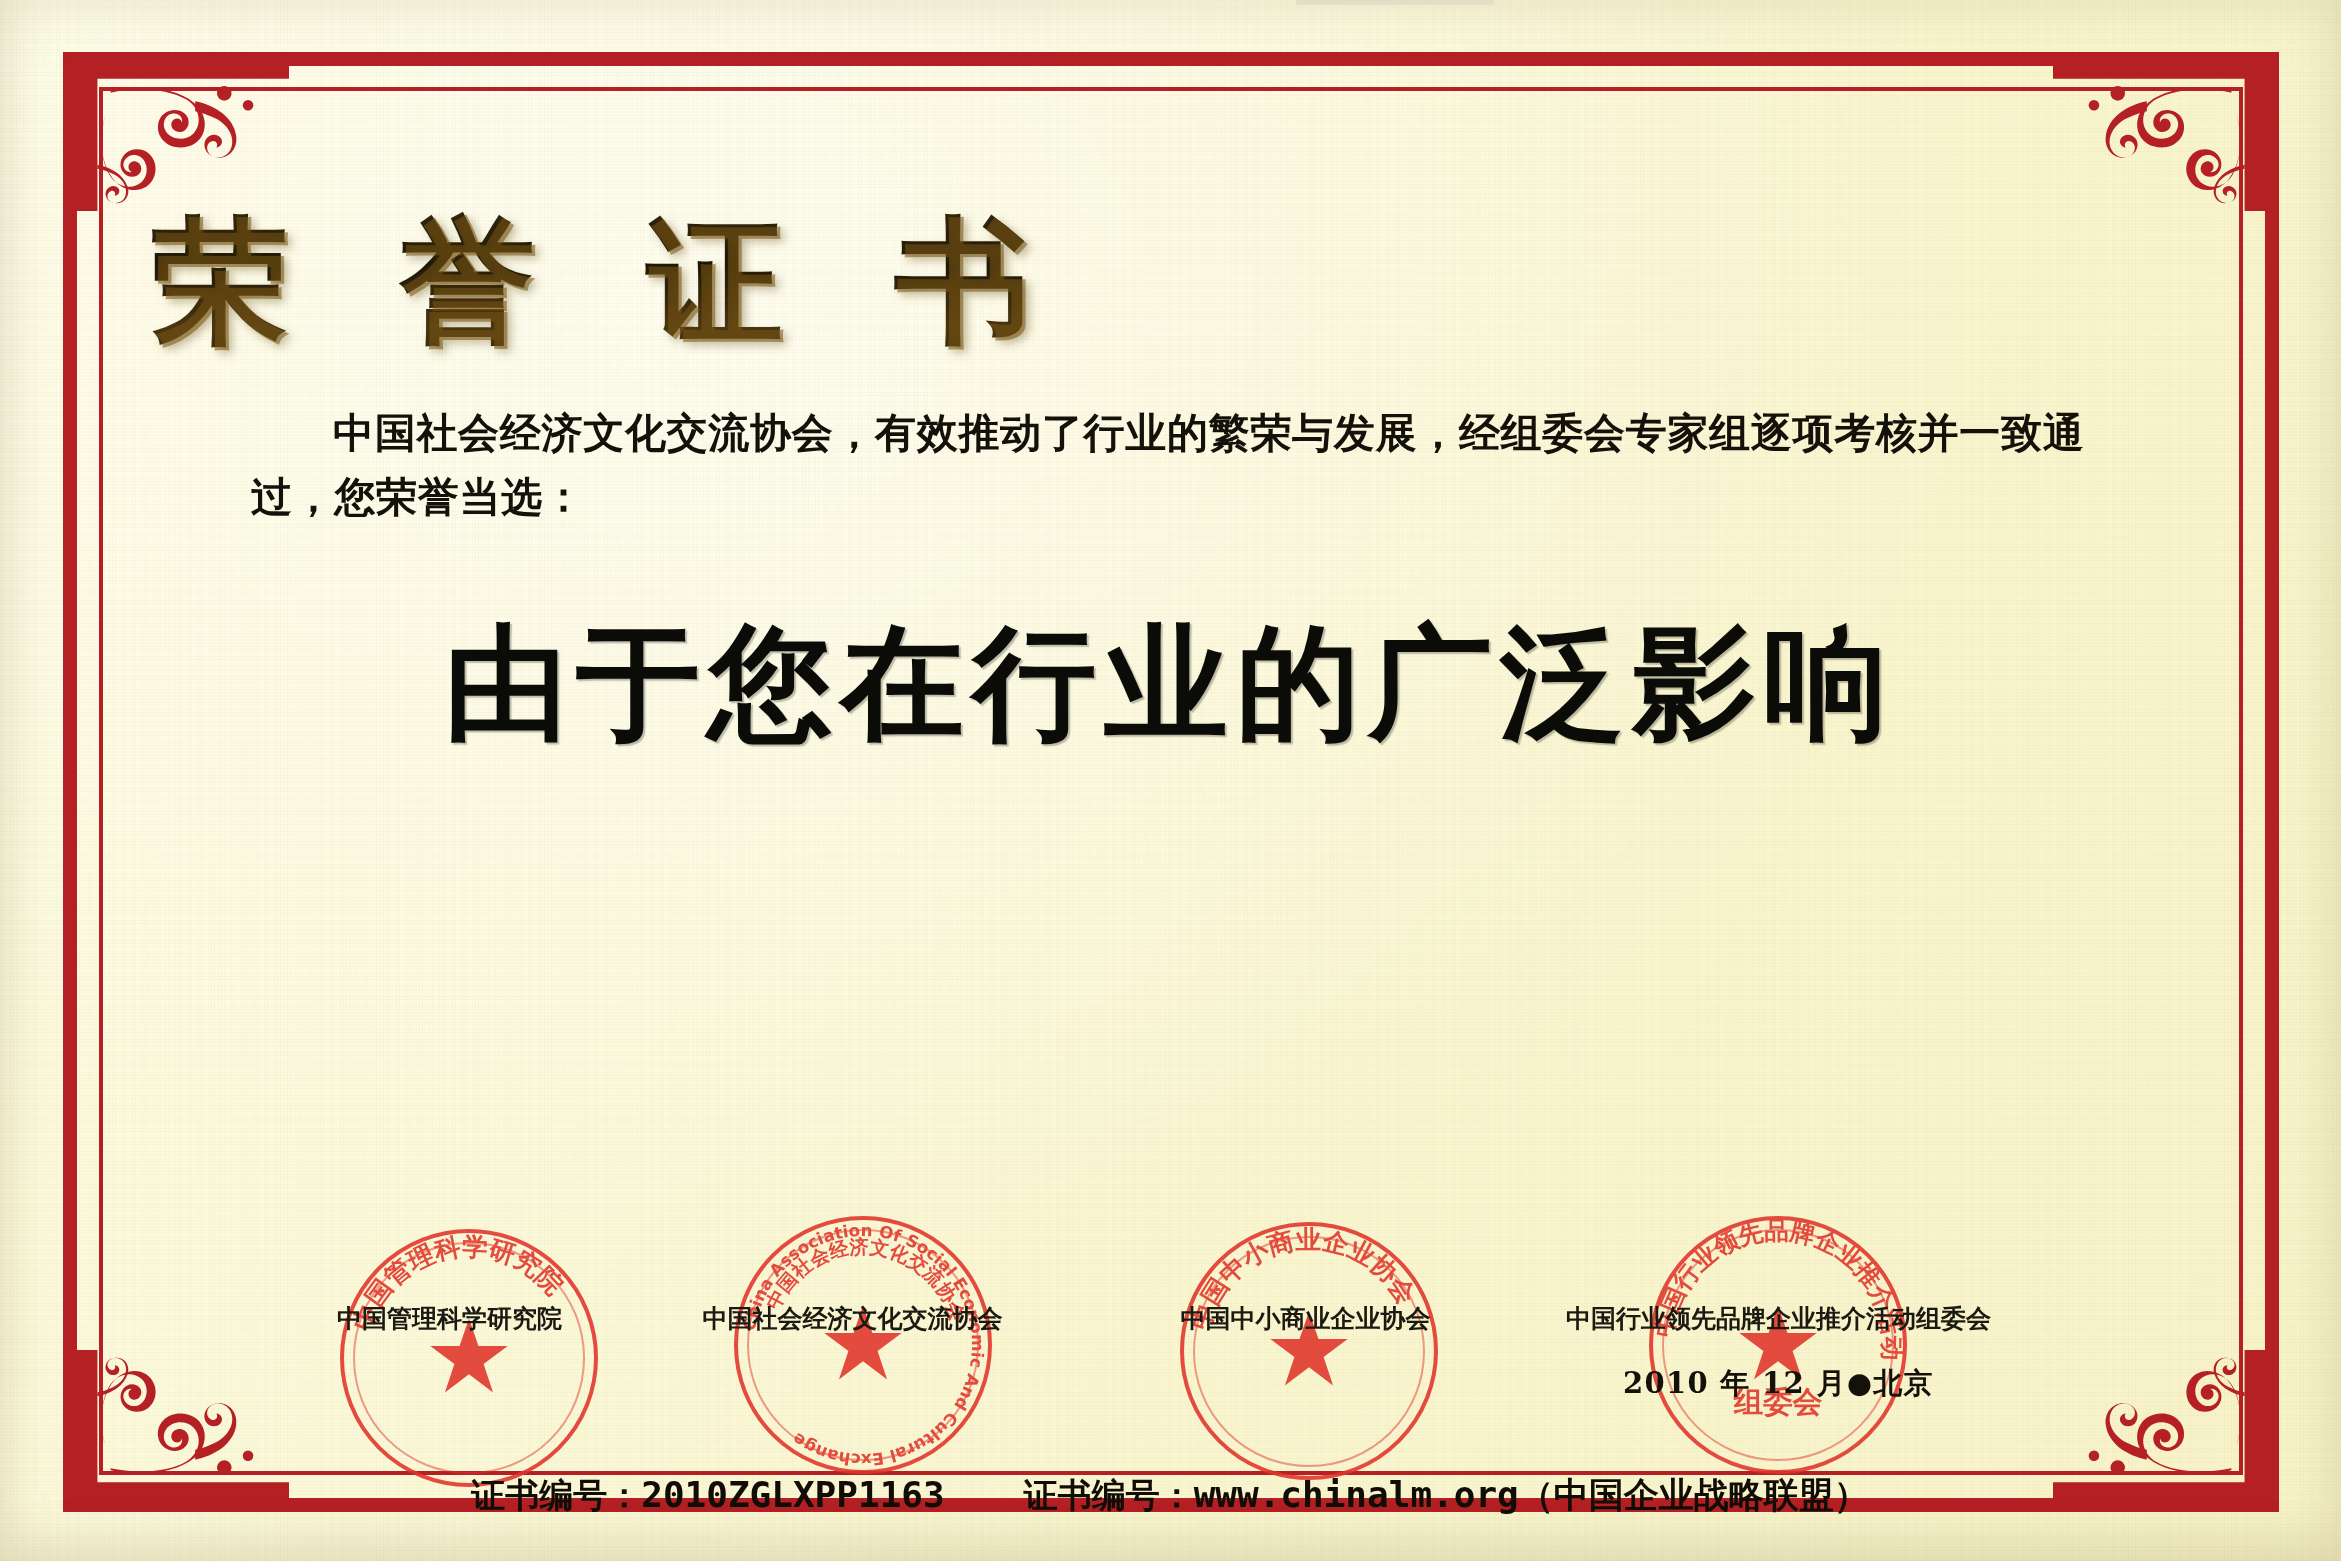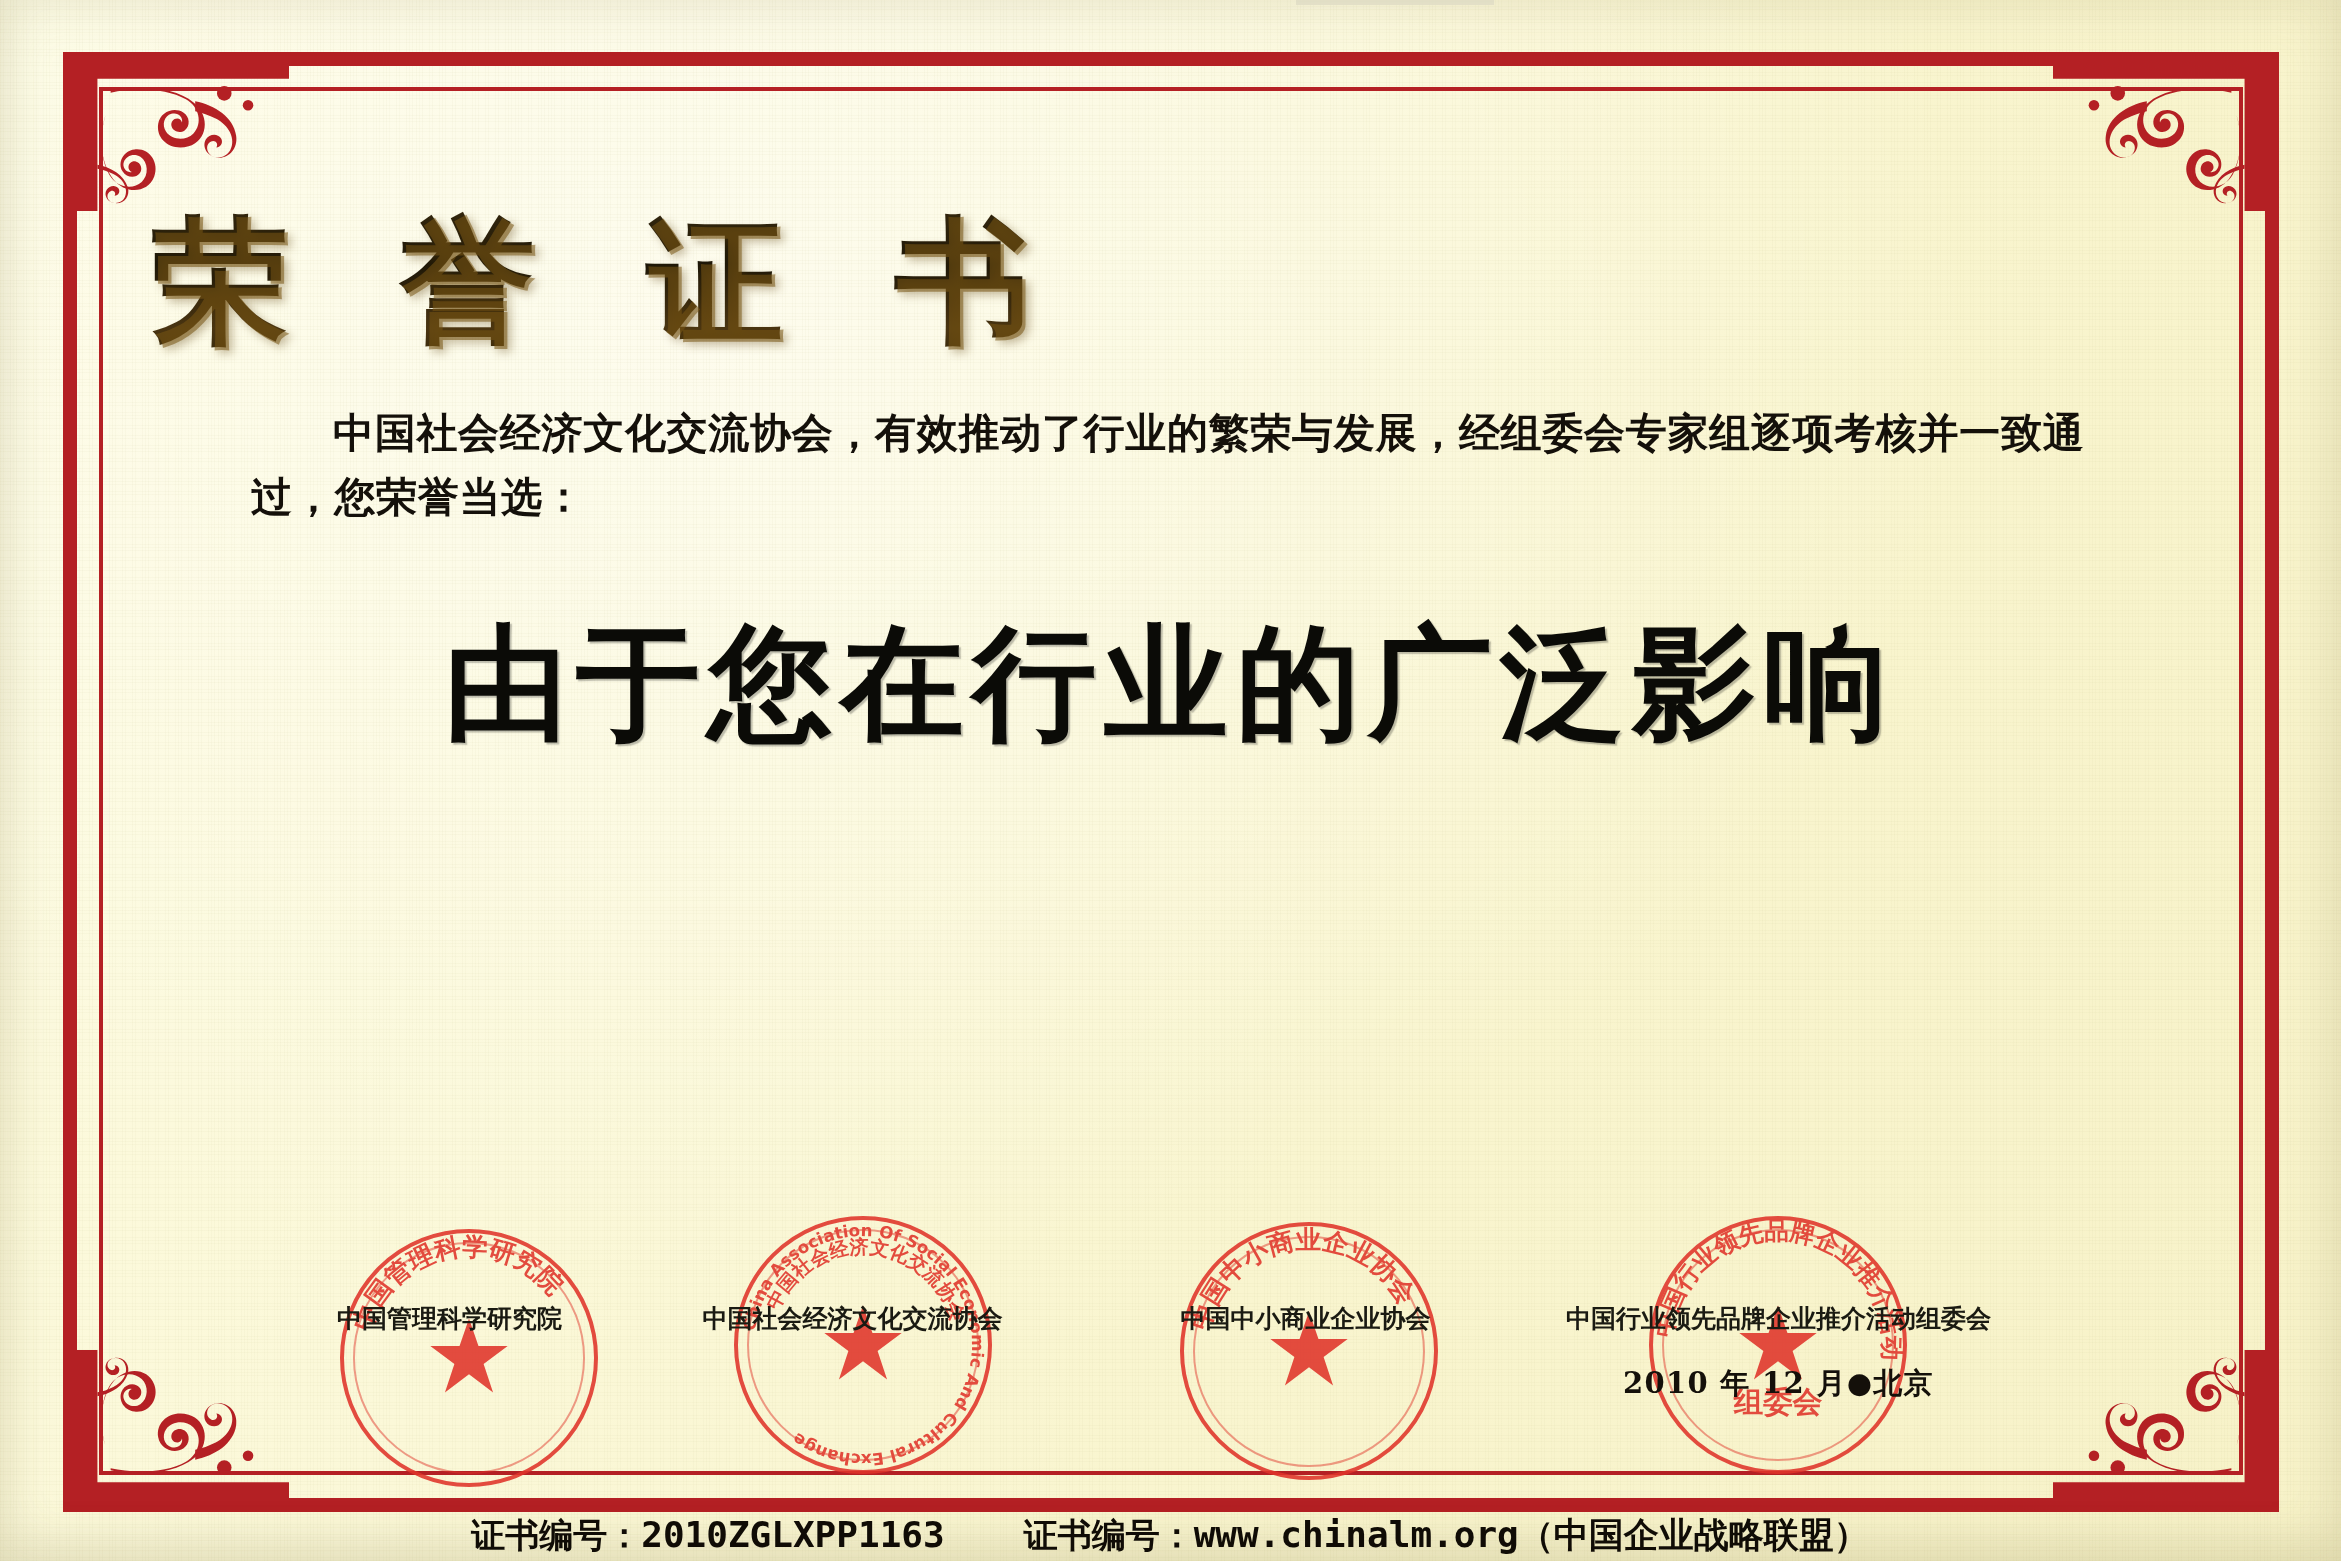--- a/index.html
+++ b/index.html
@@ -212,21 +212,21 @@
   .stamp-ring-text text {
     fill: #e0342a;
     font-family: "DejaVu Sans", sans-serif;
     font-weight: 700;
   }
 
   
   .footer {
     position: absolute;
     left: 0;
-    top: 1380px;
+    top: 1340px;
     width: 2036px;
     display: flex;
     justify-content: center;
     align-items: baseline;
     gap: 79px;
     z-index: 5;
   }
   .footer-item {
     font-family: "DejaVu Serif", serif;
     font-size: 34px;

